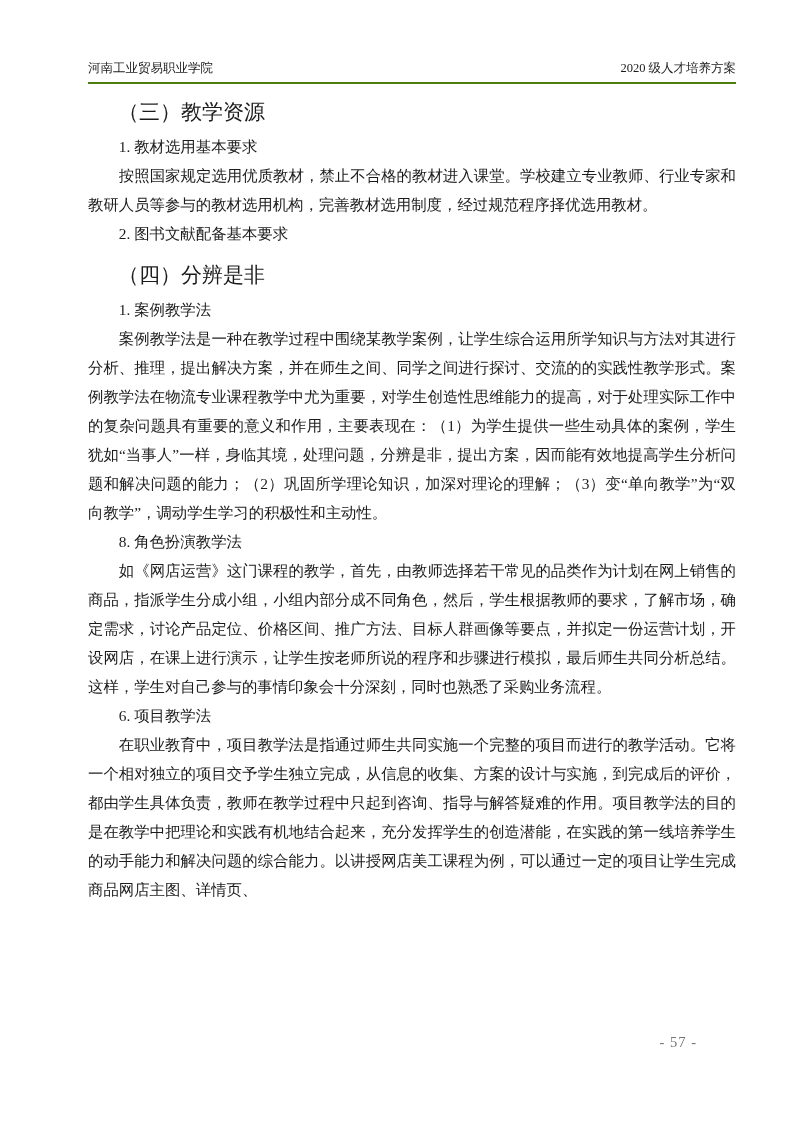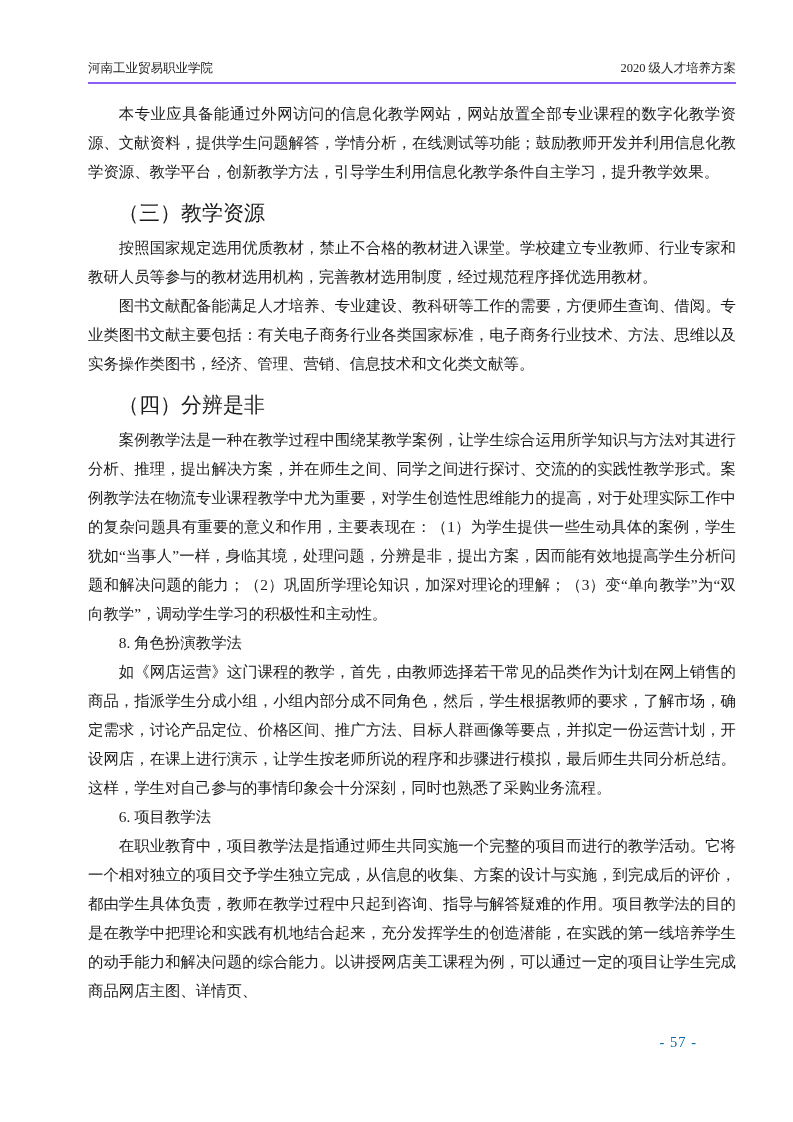--- a/index.html
+++ b/index.html
@@ -18,21 +18,21 @@
     padding: 60px 57px 0 88px;
     overflow: hidden;
   }
   .header {
     display: flex;
     justify-content: space-between;
     align-items: flex-end;
     font-size: 12.5px;
     line-height: 17px;
     padding-bottom: 5px;
-    border-bottom: 2px solid #8b5cf6;
+    border-bottom: 2px solid #4d7c0f;
   }
   .header span { white-space: nowrap; }
   .content {
     margin-top: 15px;
   }
   .para {
     margin: 0;
     font-size: 15.4px;
     line-height: 29px;
     text-align: justify;
@@ -52,40 +52,41 @@
     line-height: 26px;
     font-weight: normal;
     font-family: "Liberation Sans", "DejaVu Sans", sans-serif;
     text-indent: 30px;
   }
   .footer {
     position: absolute;
     top: 1034px;
     right: 96px;
     font-size: 14.5px;
-    color: #0369a1;
+    color: #737373;
     letter-spacing: 1px;
   }
 </style>
 </head>
 <body>
 
 <div class="page">
 
   <div class="header">
     <span>河南工业贸易职业学院</span>
     <span>2020 级人才培养方案</span>
   </div>
 
   <div class="content">
-    <p class="para">本专业应具备能通过外网访问的信息化教学网站，网站放置全部专业课程的数字化教学资源、文献资料，提供学生问题解答，学情分析，在线测试等功能；鼓励教师开发并利用信息化教学资源、教学平台，创新教学方法，引导学生利用信息化教学条件自主学习，提升教学效果。</p>
     <h2 class="heading">（三）教学资源</h2>
+    <p class="subhead">1. 教材选用基本要求</p>
     <p class="para">按照国家规定选用优质教材，禁止不合格的教材进入课堂。学校建立专业教师、行业专家和教研人员等参与的教材选用机构，完善教材选用制度，经过规范程序择优选用教材。</p>
-    <p class="para">图书文献配备能满足人才培养、专业建设、教科研等工作的需要，方便师生查询、借阅。专业类图书文献主要包括：有关电子商务行业各类国家标准，电子商务行业技术、方法、思维以及实务操作类图书，经济、管理、营销、信息技术和文化类文献等。</p>
+    <p class="subhead">2. 图书文献配备基本要求</p>
     <h2 class="heading">（四）分辨是非</h2>
+    <p class="subhead">1. 案例教学法</p>
     <p class="para">案例教学法是一种在教学过程中围绕某教学案例，让学生综合运用所学知识与方法对其进行分析、推理，提出解决方案，并在师生之间、同学之间进行探讨、交流的的实践性教学形式。案例教学法在物流专业课程教学中尤为重要，对学生创造性思维能力的提高，对于处理实际工作中的复杂问题具有重要的意义和作用，主要表现在：（1）为学生提供一些生动具体的案例，学生犹如“当事人”一样，身临其境，处理问题，分辨是非，提出方案，因而能有效地提高学生分析问题和解决问题的能力；（2）巩固所学理论知识，加深对理论的理解；（3）变“单向教学”为“双向教学”，调动学生学习的积极性和主动性。</p>
     <p class="subhead">8. 角色扮演教学法</p>
     <p class="para">如《网店运营》这门课程的教学，首先，由教师选择若干常见的品类作为计划在网上销售的商品，指派学生分成小组，小组内部分成不同角色，然后，学生根据教师的要求，了解市场，确定需求，讨论产品定位、价格区间、推广方法、目标人群画像等要点，并拟定一份运营计划，开设网店，在课上进行演示，让学生按老师所说的程序和步骤进行模拟，最后师生共同分析总结。这样，学生对自己参与的事情印象会十分深刻，同时也熟悉了采购业务流程。</p>
     <p class="subhead">6. 项目教学法</p>
     <p class="para">在职业教育中，项目教学法是指通过师生共同实施一个完整的项目而进行的教学活动。它将一个相对独立的项目交予学生独立完成，从信息的收集、方案的设计与实施，到完成后的评价，都由学生具体负责，教师在教学过程中只起到咨询、指导与解答疑难的作用。项目教学法的目的是在教学中把理论和实践有机地结合起来，充分发挥学生的创造潜能，在实践的第一线培养学生的动手能力和解决问题的综合能力。以讲授网店美工课程为例，可以通过一定的项目让学生完成商品网店主图、详情页、</p>
   </div>
 
   <div class="footer">
     <span>- 57 -</span>
   </div>

